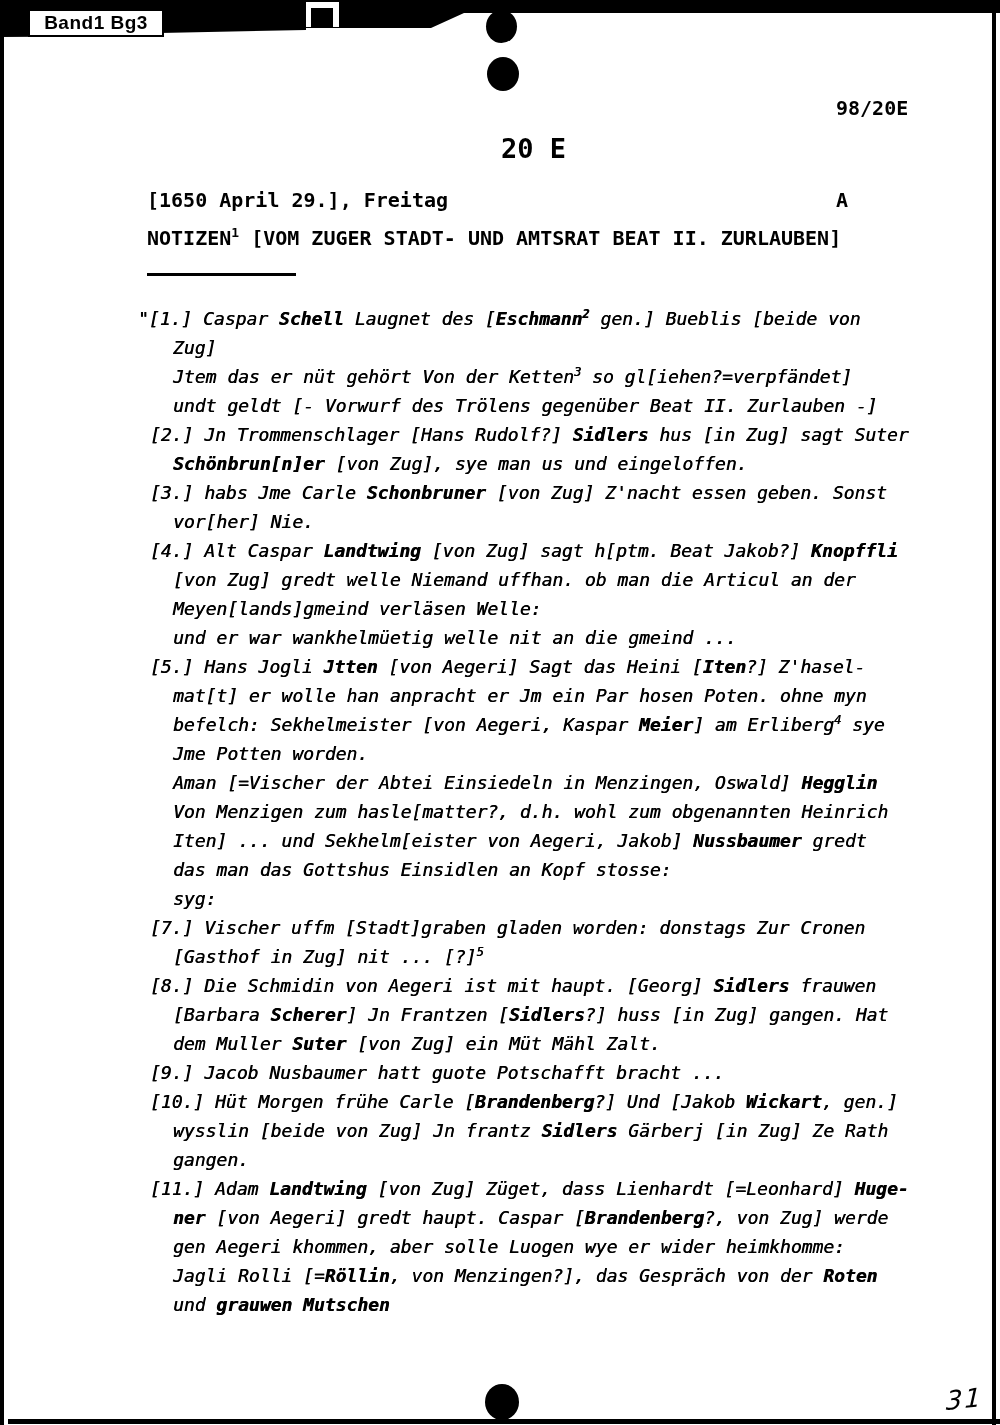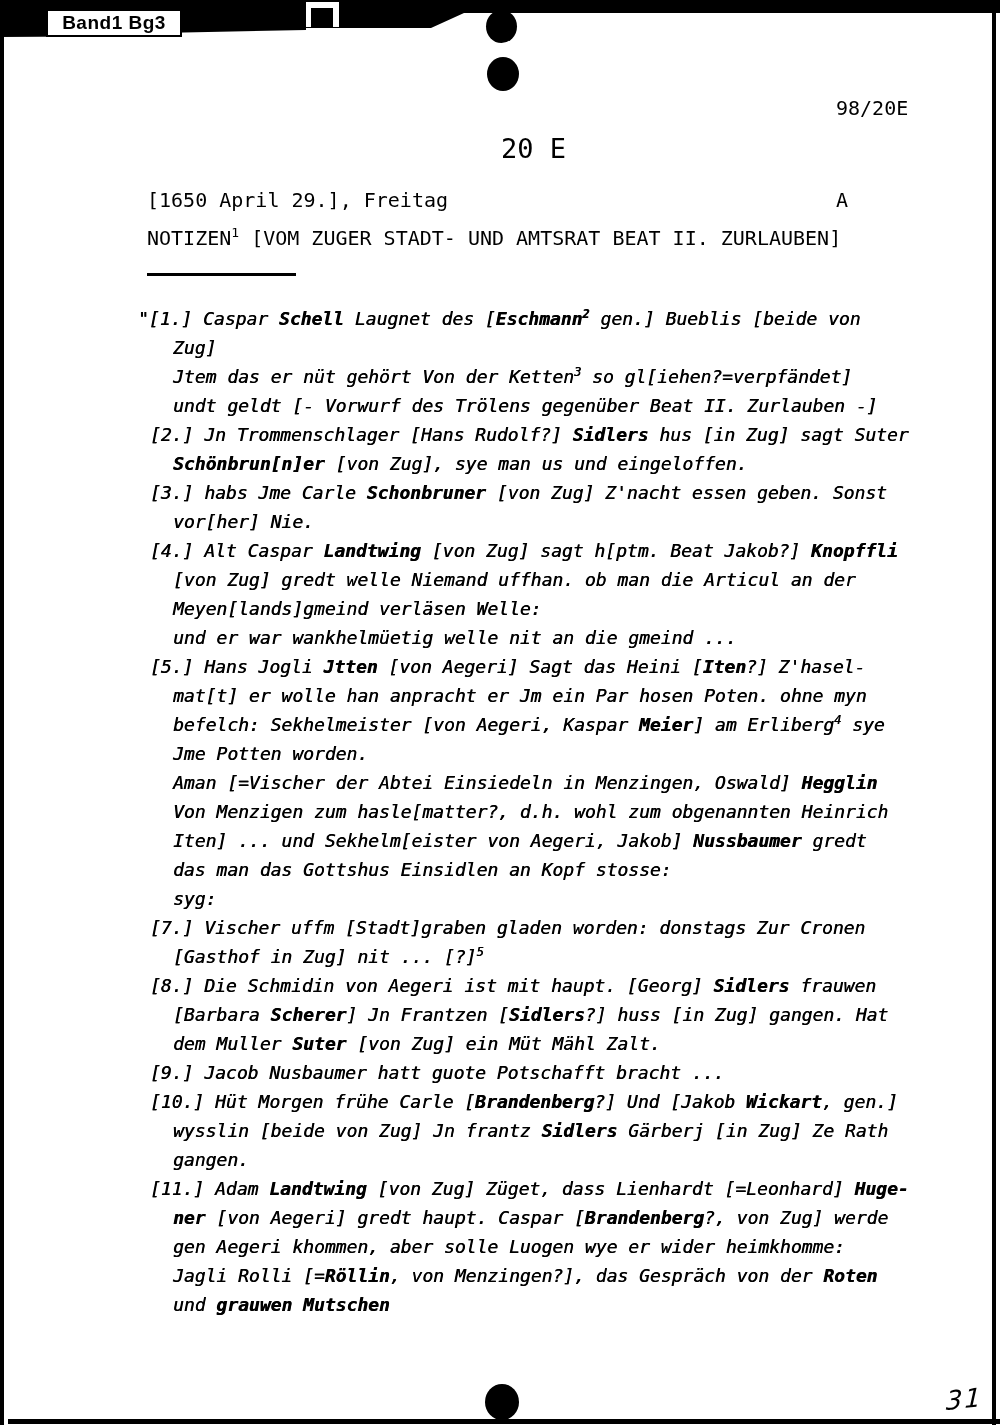--- a/index.html
+++ b/index.html
@@ -7,27 +7,27 @@
     position:relative; width:1000px; height:1425px;
     background:#ffffff; overflow:hidden; color:#000;
     font-family:"DejaVu Sans Mono", monospace;
   }
   
   .edge { position:absolute; background:#000; }
   .hole { position:absolute; background:#000; border-radius:50%; }
   .band-svg { position:absolute; left:0; top:0; }
   
   .binder-label {
-    position:absolute; left:46px; top:9px; width:136px; height:28px;
+    position:absolute; left:28px; top:9px; width:136px; height:28px;
     background:#fff; border:2px solid #000; box-sizing:border-box;
     font-family:"Liberation Sans", sans-serif; font-weight:bold;
     font-size:19px; line-height:23px; text-align:center; letter-spacing:0.5px;
   }
   
-  .tw { position:absolute; font-family:"DejaVu Sans Mono", monospace; font-weight:normal; white-space:pre; }
+  .tw { position:absolute; font-family:"DejaVu Sans Mono", monospace; font-weight:bold; white-space:pre; }
   .doc-ref   { left:836px; top:96px;  font-size:20px; }
   .heading   { left:501px; top:133px; font-size:27px; }
   .date-line { left:147px; top:188px; font-size:20px; }
   .side-letter { left:836px; top:188px; font-size:20px; }
   .doc-title { left:147px; top:226px; font-size:20px; }
   .tsup { font-size:13px; position:relative; top:-8px; }
   .title-rule { position:absolute; left:147px; top:273px; width:149px; height:3px; background:#000; }
   
   .body-block { position:absolute; left:150px; top:304px; }
   .bline {

